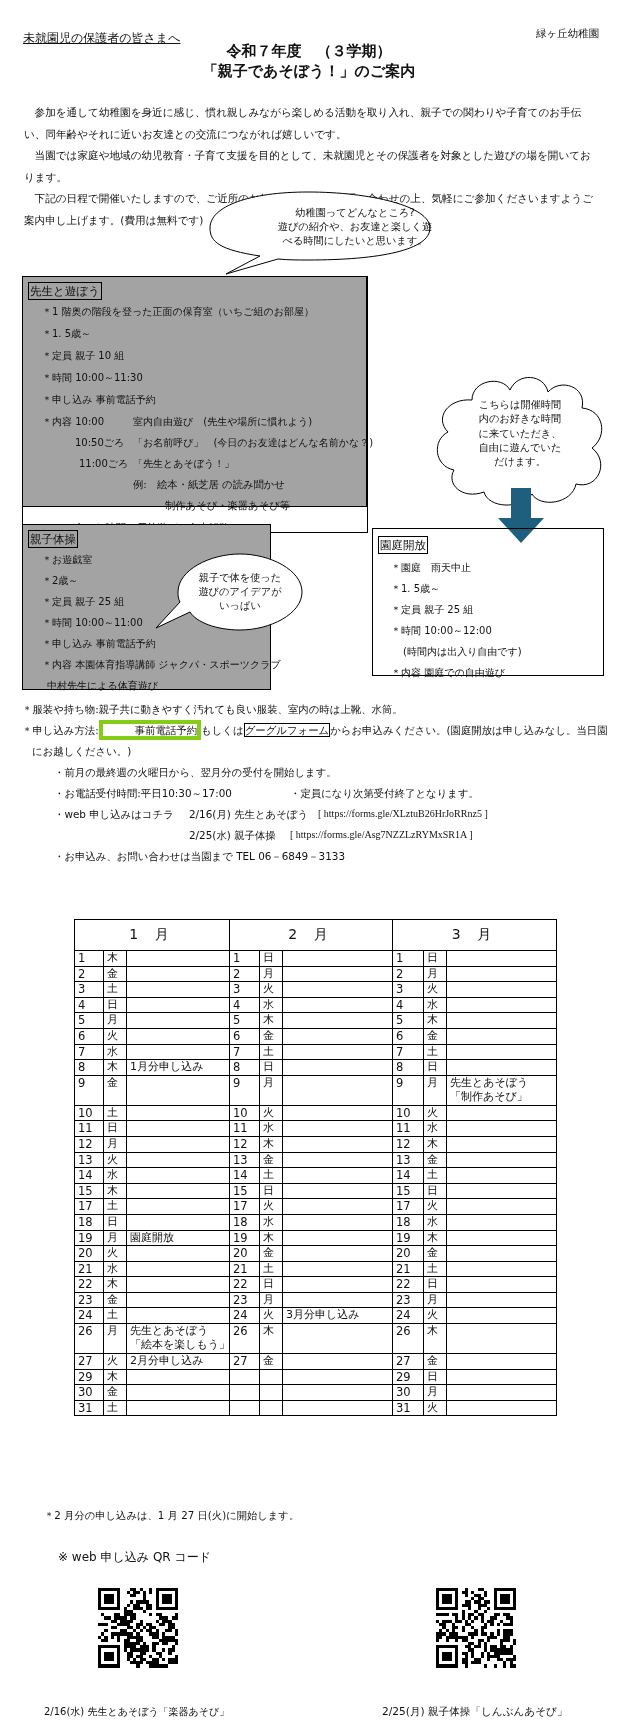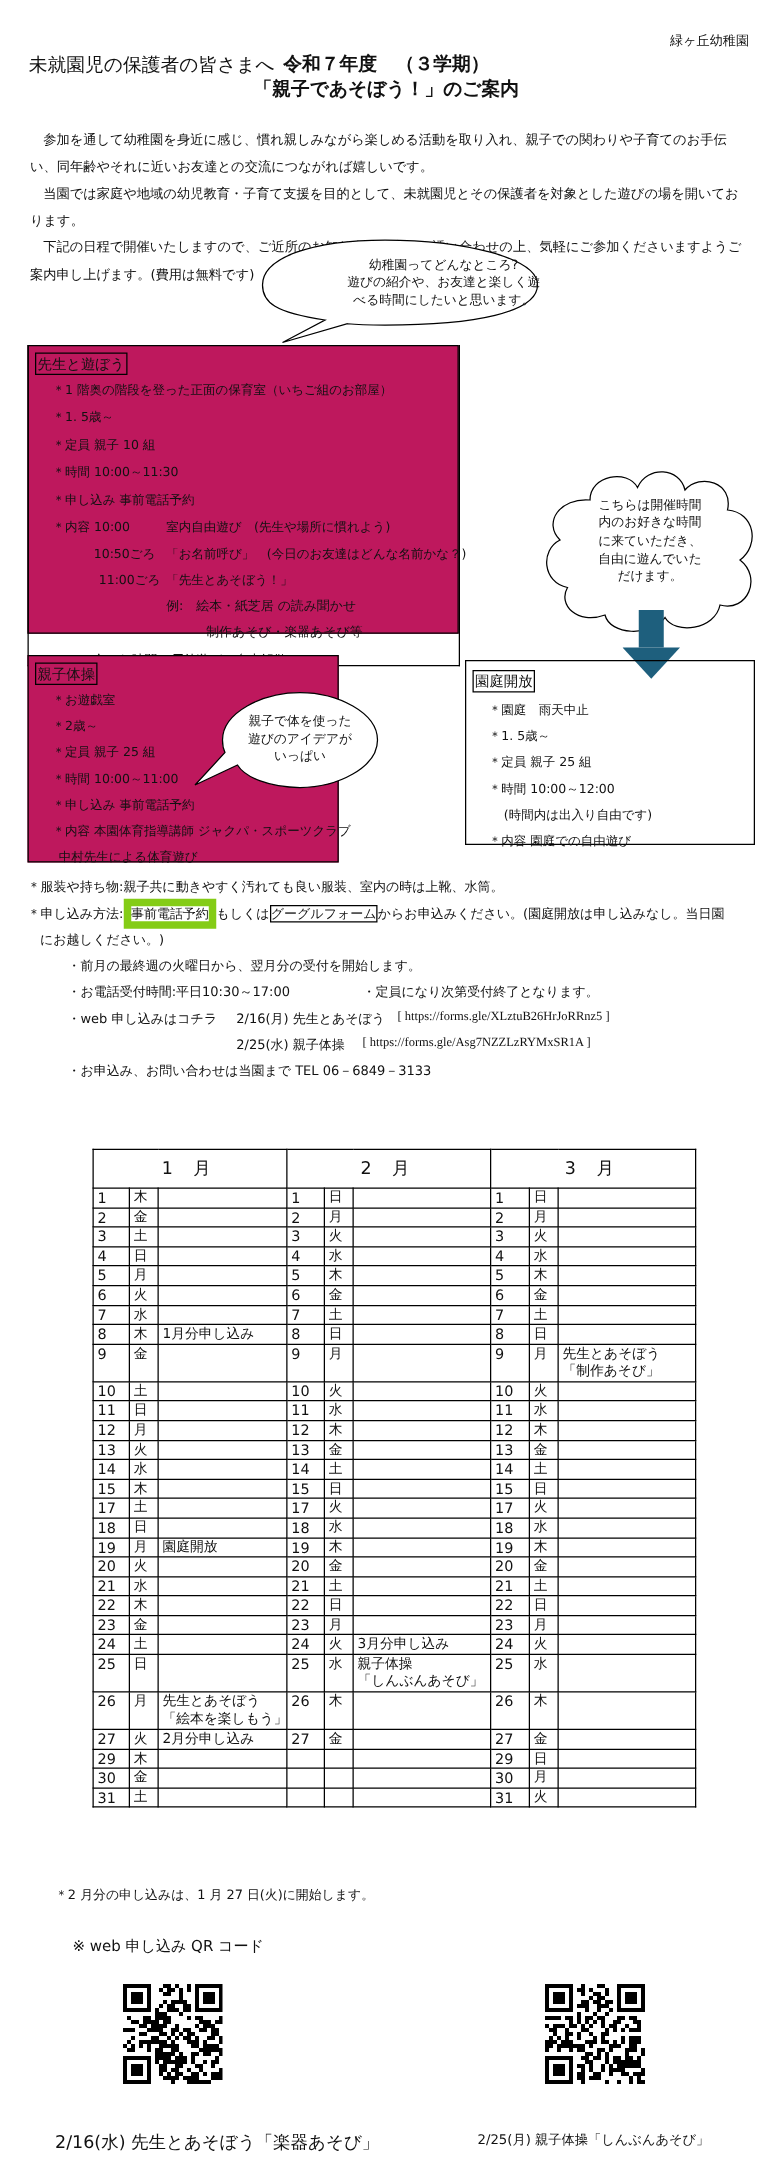--- a/index.html
+++ b/index.html
@@ -2,35 +2,35 @@
 <html><head>
 <meta charset="utf-8">
 <style>
   * { box-sizing: border-box; margin: 0; padding: 0; }
   html, body { width: 618px; height: 1733px; background: #fff; }
   body { position: relative; font-family: "DejaVu Sans", "Liberation Sans", sans-serif; color: #111; font-size: 11px; overflow: hidden; }
   .abs { position: absolute; }
   .t { white-space: nowrap; line-height: 1; }
   .title { font-weight: bold; font-size: 15px; text-align: center; width: 618px; left: 0; }
   .para { left: 24px; width: 572px; font-size: 10.6px; line-height: 21.5px; }
-  .box { border: 1px solid #000; background: #be185d; }
+  .box { border: 1px solid #000; background: #a3a3a3; }
   .boxtitle { border: 1px solid #000; padding: 1px 1px; font-size: 11.5px; display: inline-block; line-height: 14px; }
   .line { position: absolute; font-size: 10px; white-space: nowrap; }
   .notes .line { font-size: 10.4px; }
   table.cal { position: absolute; left: 74px; top: 919px; width: 482px; border-collapse: collapse; table-layout: fixed; font-size: 11px; }
   table.cal th { border: 1px solid #000; height: 31px; font-size: 14px; font-weight: normal; letter-spacing: 6px; }
   table.cal td { border: 1px solid #000; height: 15.6px; line-height: 14px; vertical-align: top; padding: 0 3px; white-space: nowrap; }
   table.cal tr.tall td { height: 30px; }
   .cal .num { font-size: 11.5px; }
   .qr { position: absolute; width: 80px; height: 89px; }
 </style>
 </head>
 <body>
 
-<div class="abs t" style="left:23px;top:45px;font-size:15px;">未就園児の保護者の皆さまへ</div>
+<div class="abs t" style="left:23px;top:32px;font-size:12px;text-decoration:underline;">未就園児の保護者の皆さまへ</div>
 <div class="abs t" style="left:536px;top:28px;font-size:10.5px;">緑ヶ丘幼稚園</div>
 <div class="abs t title" style="top:44px;">令和７年度　（３学期）</div>
 <div class="abs t title" style="top:64px;">「親子であそぼう！」のご案内</div>
 
 <div class="abs para" style="top:102px;">
   <div>　参加を通して幼稚園を身近に感じ、慣れ親しみながら楽しめる活動を取り入れ、親子での関わりや子育てのお手伝い、同年齢やそれに近いお友達との交流につながれば嬉しいです。</div>
   <div>　当園では家庭や地域の幼児教育・子育て支援を目的として、未就園児とその保護者を対象とした遊びの場を開いております。</div>
   <div>　下記の日程で開催いたしますので、ご近所のお知り合いの方々お誘い合わせの上、気軽にご参加くださいますようご案内申し上げます。(費用は無料です)</div>
 </div>
 
@@ -104,21 +104,21 @@
   <div class="line" style="left:18px;top:53px;">＊1. 5歳～</div>
   <div class="line" style="left:18px;top:74px;">＊定員  親子 25 組</div>
   <div class="line" style="left:18px;top:95px;">＊時間  10:00～12:00</div>
   <div class="line" style="left:30px;top:116px;">(時間内は出入り自由です)</div>
   <div class="line" style="left:18px;top:137px;">＊内容  園庭での自由遊び</div>
 </div>
 
 <div class="notes">
   <div class="line" style="left:22px;top:703px;">＊服装や持ち物:親子共に動きやすく汚れても良い服装、室内の時は上靴、水筒。</div>
   <div class="line" style="left:22px;top:724px;">
-    <span>＊申し込み方法:</span><span style="border:6px solid #84cc16;">事前電話予約</span><span>もしくは</span><span style="border:1px solid #000;">グーグルフォーム</span><span>からお申込みください。(園庭開放は申し込みなし。当日園</span>
+    <span>＊申し込み方法:</span><span style="border:4px solid #84cc16;padding-left:32px;">事前電話予約</span><span>もしくは</span><span style="border:1px solid #000;">グーグルフォーム</span><span>からお申込みください。(園庭開放は申し込みなし。当日園</span>
   </div>
   <div class="line" style="left:32px;top:745px;">にお越しください。)</div>
   <div class="line" style="left:54px;top:766px;">・前月の最終週の火曜日から、翌月分の受付を開始します。</div>
   <div class="line" style="left:54px;top:787px;">・お電話受付時間:平日10:30～17:00</div>
   <div class="line" style="left:290px;top:787px;">・定員になり次第受付終了となります。</div>
   <div class="line" style="left:54px;top:808px;">・web 申し込みはコチラ</div>
   <div class="line" style="left:189px;top:808px;">2/16(月) 先生とあそぼう</div>
   <div class="line" style="left:318px;top:808px;font-family:'Liberation Serif',serif;font-size:10px;">[ https://forms.gle/XLztuB26HrJoRRnz5 ]</div>
   <div class="line" style="left:189px;top:829px;">2/25(水) 親子体操</div>
   <div class="line" style="left:290px;top:829px;font-family:'Liberation Serif',serif;font-size:10px;">[ https://forms.gle/Asg7NZZLzRYMxSR1A ]</div>
@@ -390,32 +390,20 @@
       </tr>
       <tr>
         <td class="num" style="white-space: pre;">24</td>
         <td style="white-space: pre;">土</td>
         <td style="white-space: pre;"></td>
         <td class="num" style="white-space: pre;">24</td>
         <td style="white-space: pre;">火</td>
         <td style="white-space: pre;">3月分申し込み</td>
         <td class="num" style="white-space: pre;">24</td>
         <td style="white-space: pre;">火</td>
-        <td style="white-space: pre;"></td>
-      </tr>
-      <tr class="tall">
-        <td class="num" style="white-space: pre;">25</td>
-        <td style="white-space: pre;">日</td>
-        <td style="white-space: pre;"></td>
-        <td class="num" style="white-space: pre;">25</td>
-        <td style="white-space: pre;">水</td>
-        <td style="white-space: pre;">親子体操
-「しんぶんあそび」</td>
-        <td class="num" style="white-space: pre;">25</td>
-        <td style="white-space: pre;">水</td>
         <td style="white-space: pre;"></td>
       </tr>
       <tr class="tall">
         <td class="num" style="white-space: pre;">26</td>
         <td style="white-space: pre;">月</td>
         <td style="white-space: pre;">先生とあそぼう
 「絵本を楽しもう」</td>
         <td class="num" style="white-space: pre;">26</td>
         <td style="white-space: pre;">木</td>
         <td style="white-space: pre;"></td>
@@ -1097,14 +1085,14 @@
     <rect x="5" y="24" width="1" height="1" fill="#000"></rect>
     <rect x="6" y="18" width="1" height="1" fill="#000"></rect>
     <rect x="6" y="19" width="1" height="1" fill="#000"></rect>
     <rect x="6" y="20" width="1" height="1" fill="#000"></rect>
     <rect x="6" y="21" width="1" height="1" fill="#000"></rect>
     <rect x="6" y="22" width="1" height="1" fill="#000"></rect>
     <rect x="6" y="23" width="1" height="1" fill="#000"></rect>
     <rect x="6" y="24" width="1" height="1" fill="#000"></rect>
   </svg>
 
-<div class="line" style="left:44px;top:1705px;font-size:14px;">2/16(水)  先生とあそぼう「楽器あそび」</div>
+<div class="line" style="left:44px;top:1705px;font-size:10px;">2/16(水)  先生とあそぼう「楽器あそび」</div>
 <div class="line" style="left:382px;top:1705px;font-size:10.6px;">2/25(月)  親子体操「しんぶんあそび」</div>
 
 </body></html>

